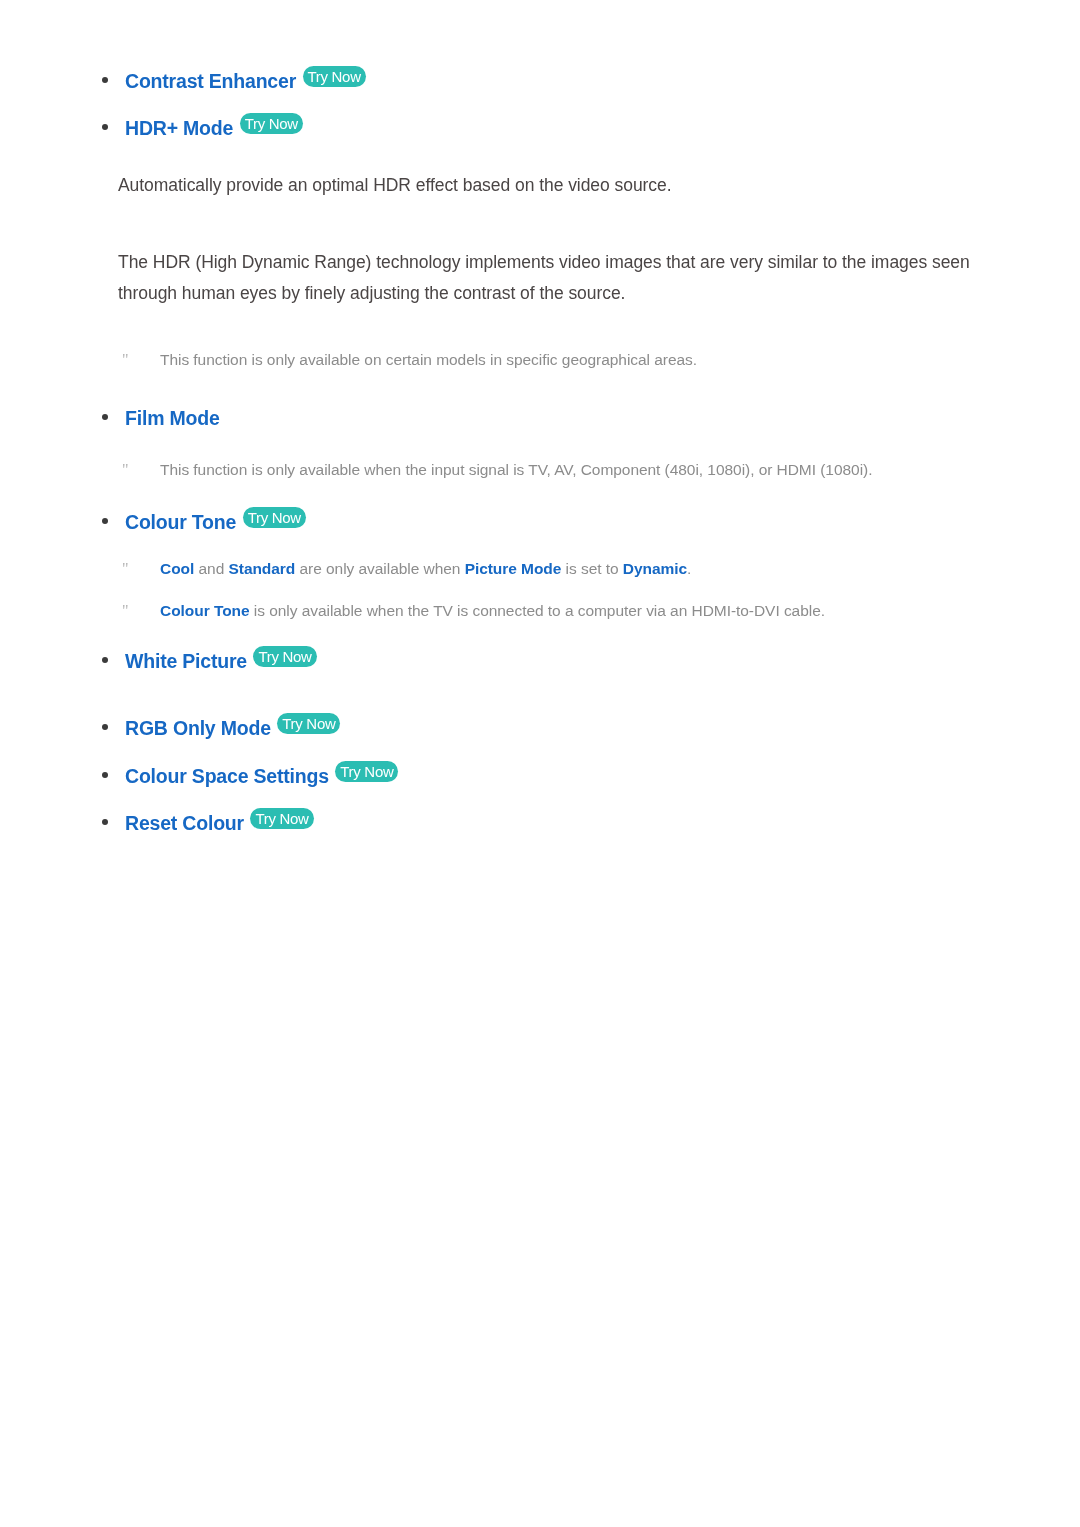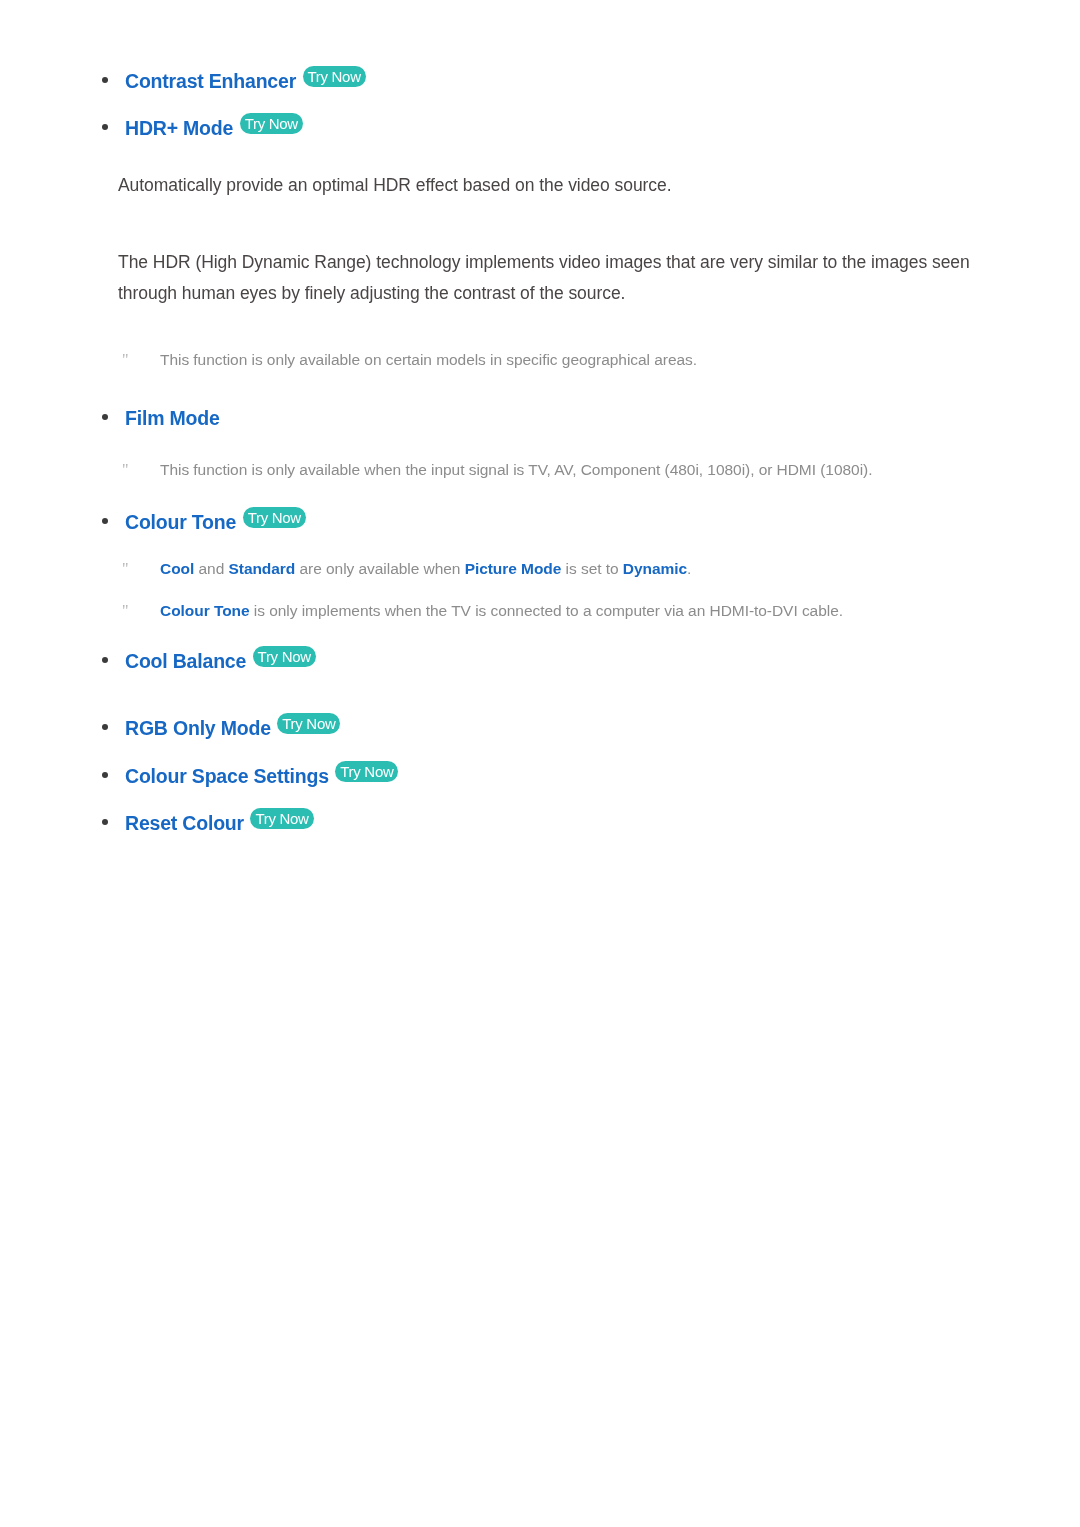--- a/index.html
+++ b/index.html
@@ -191,28 +191,28 @@
 
     <div class="note-row">
       <span class="note-mark">"</span>
       <span class="kw">Cool</span><span> and </span><span class="kw">Standard</span><span> are only available when </span><span class="kw">Picture Mode</span><span> is set to </span><span class="kw">Dynamic</span><span>.</span>
     </div>
 
     <div class="sp-16"></div>
 
     <div class="note-row">
       <span class="note-mark">"</span>
-      <span class="kw">Colour Tone</span><span> is only implements when the TV is connected to a computer via an HDMI-to-DVI cable.</span>
+      <span class="kw">Colour Tone</span><span> is only available when the TV is connected to a computer via an HDMI-to-DVI cable.</span>
     </div>
 
     <div class="sp-22"></div>
 
     <div class="bullet-row">
       <span class="bullet-dot"></span>
-      <span class="bullet-label">Cool Balance</span>
+      <span class="bullet-label">White Picture</span>
       <span class="try-now">Try Now</span>
     </div>
 
     <div class="sp-19"></div>
 
 
     <div class="sp-19"></div>
 
     <div class="bullet-row">
       <span class="bullet-dot"></span>

